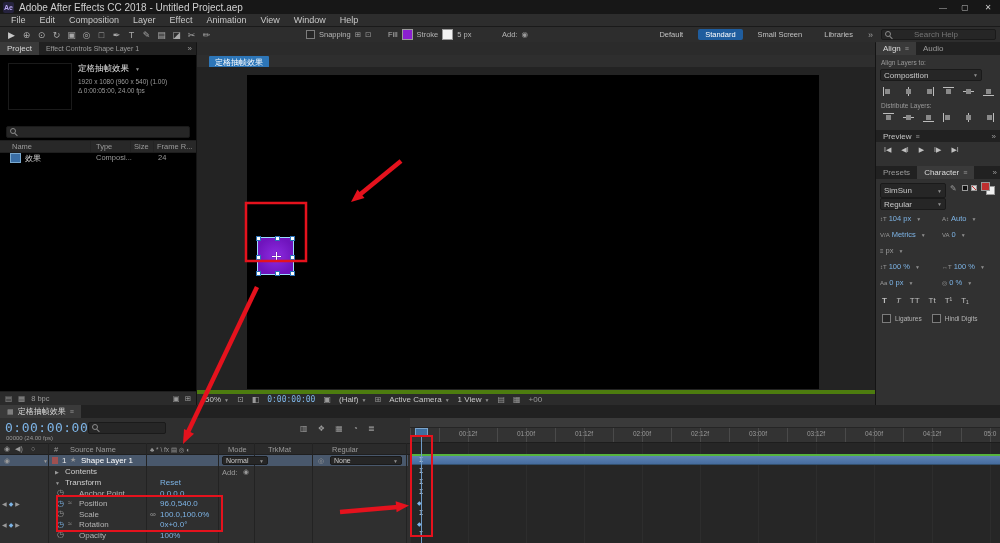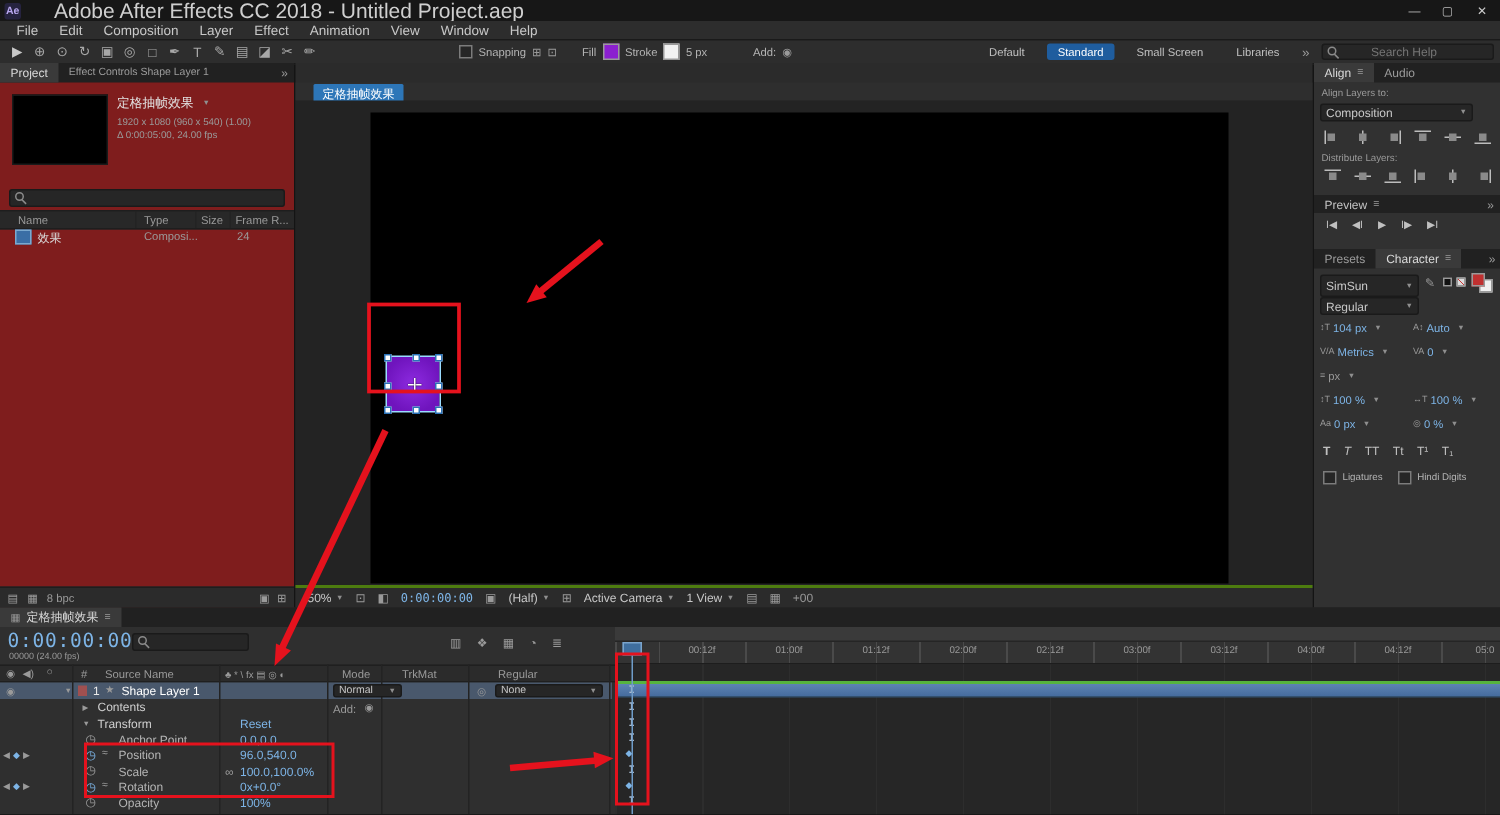--- a/index.html
+++ b/index.html
@@ -41,21 +41,21 @@
   .swatch{display:inline-block;box-sizing:border-box;border:1px solid #9a9a9a}
   .kfm{position:absolute;font-size:7px;color:#a9bace;font-family:"DejaVu Sans Mono",monospace;font-weight:bold}
 </style>
 </head>
 <body>
 
 <div id="app">
 
   <div class="p flex" style="left:0;top:0;width:1000px;height:14px;background:#171717;padding-left:3px;box-sizing:border-box">
     <span style="width:11px;height:11px;background:#26233f;color:#b9a7f0;font-size:7px;font-weight:bold;display:inline-flex;align-items:center;justify-content:center;border-radius:2px">Ae</span>
-    <span style="margin-left:22px;color:#cfcfcf;font-size:14px">Adobe After Effects CC 2018 - Untitled Project.aep</span>
+    <span style="margin-left:5px;color:#cfcfcf;font-size:10px">Adobe After Effects CC 2018 - Untitled Project.aep</span>
     <span class="flex" style="margin-left:auto">
       <span style="width:22px;text-align:center;color:#bbb;font-size:8px">—</span>
       <span style="width:22px;text-align:center;color:#bbb;font-size:8px">▢</span>
       <span style="width:24px;text-align:center;color:#ccc;font-size:8px">✕</span>
     </span>
   </div>
 
   <div class="p flex" style="left:0;top:14px;width:1000px;height:13px;background:#2d2d2d;border-bottom:1px solid #1a1a1a;padding-left:4px;box-sizing:border-box">
     <span style="padding:0 7px">File</span>
     <span style="padding:0 7px">Edit</span>
@@ -108,21 +108,21 @@
       <span class="wsp sm">Small Screen</span>
       <span class="wsp sm">Libraries</span>
       <span class="icn">»</span>
       <span class="inputbox" style="width:115px;height:11px;gap:19px">
         <span class="mag"></span>
         <input style="background: none; border: none; outline: none; color: rgb(154, 154, 154); font-size: 8px; width: 90px; font-family: inherit;" placeholder="Search Help">
       </span>
     </div>
   </div>
 
-  <div class="p" style="left:0;top:42px;width:196px;height:363px;background:#7f1d1d">
+  <div class="p" style="left:0;top:42px;width:196px;height:363px;background:#000000">
     <div class="tabbar" style="height:13px">
       <span class="tab on">
           <span>Project</span>
         </span>
       <span class="tab" style="max-width:125px;overflow:hidden;font-size:7px">
         <span>Effect Controls Shape Layer 1</span>
         </span>
       <span class="tab" style="margin-left:auto;padding:0 4px">»</span>
     </div>
     <div class="p" style="left:8px;top:21px;width:62px;height:45px;background:#000;border:1px solid #1a1a1a"></div>
@@ -175,21 +175,21 @@
         <span class="hd" style="left:17px;top:-2px"></span>
         <span class="hd" style="left:32px;top:-2px"></span>
         <span class="hd" style="left:-2px;top:17px"></span>
         <span class="hd" style="left:32px;top:17px"></span>
         <span class="hd" style="left:-2px;top:33px"></span>
         <span class="hd" style="left:17px;top:33px"></span>
         <span class="hd" style="left:32px;top:33px"></span>
         <span class="anchor" style="left:14px;top:14px"></span>
       </div>
     </div>
-    <div class="p flex" style="left:0;top:348px;width:678px;height:15px;background:#2b2b2b;border-top:2px solid #4d7c0f;padding-left:8px;box-sizing:border-box;gap:8px;font-size:8px">
+    <div class="p flex" style="left:0;top:348px;width:678px;height:15px;background:#2b2b2b;border-top:4px solid #4d7c0f;padding-left:8px;box-sizing:border-box;gap:8px;font-size:8px">
       <span class="flex">
           <span>50%</span>
           <span class="car">▼</span>
         </span>
       <span class="icn">⊡</span>
       <span class="icn">◧</span>
       <span class="val mono">0:00:00:00</span>
       <span class="icn">▣</span>
       <span class="flex">
           <span>(Half)</span>

